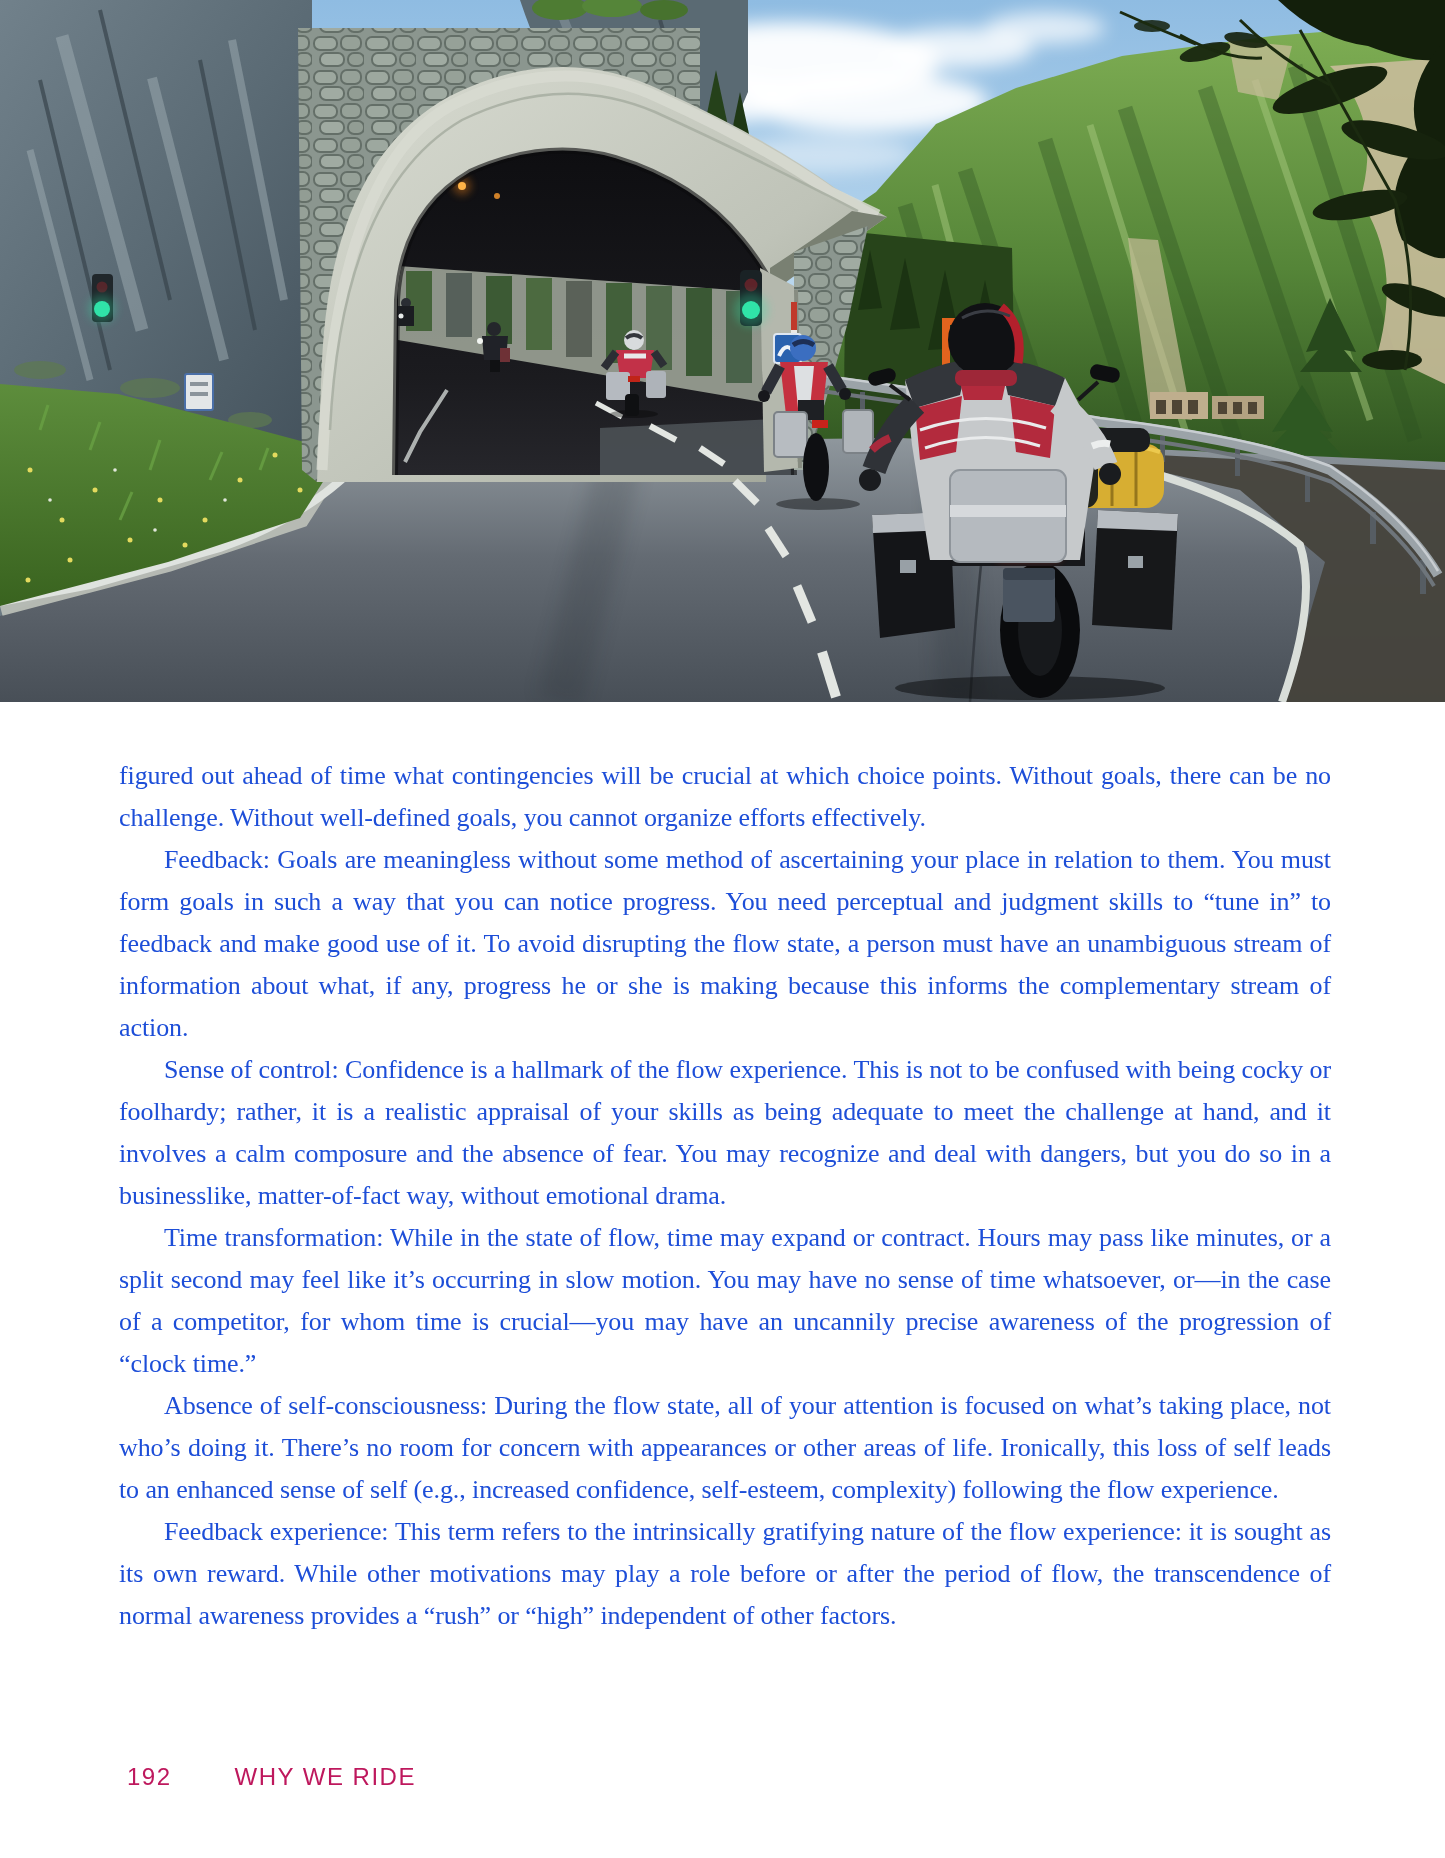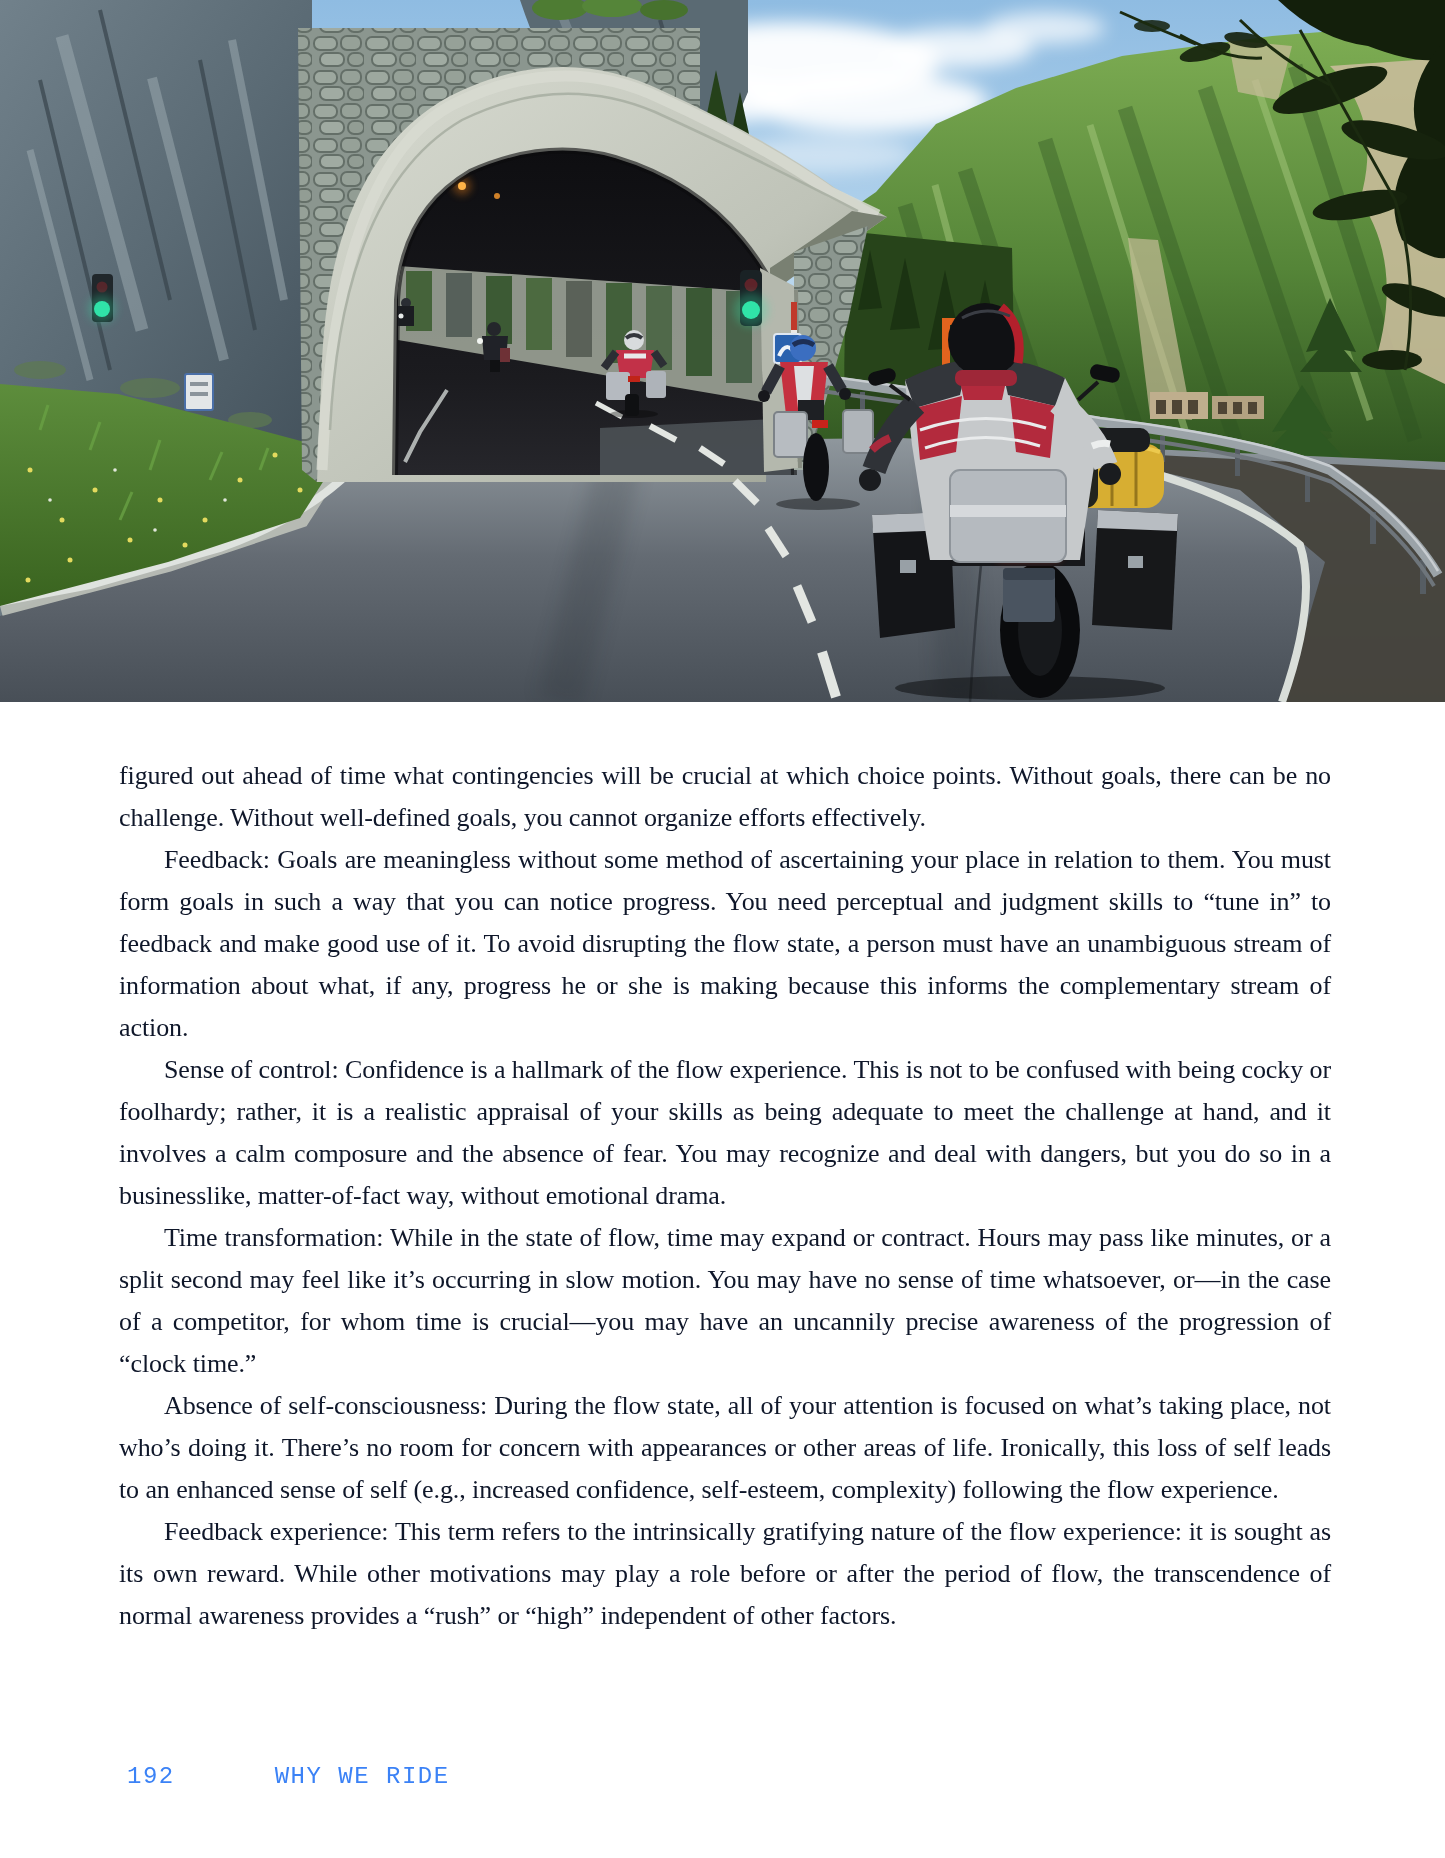--- a/index.html
+++ b/index.html
@@ -4,32 +4,32 @@
 <style>
   html,body{margin:0;padding:0;}
   body{
     width:1445px;height:1858px;position:relative;background:#ffffff;
     font-family:"Liberation Serif", serif;overflow:hidden;
   }
   .photo{position:absolute;left:0;top:0;width:1445px;height:702px;overflow:hidden;background:#6c7a83;}
   .photo svg{display:block;}
   .bodytext{
     position:absolute;left:119px;top:755px;width:1212px;
-    font-size:26px;line-height:42px;color:#0f172a;
+    font-size:26px;line-height:42px;color:#1d4ed8;
     text-align:justify;letter-spacing:-0.1px;
   }
   .bodytext p{margin:0;}
   .bodytext p.ind{text-indent:45px;}
   .bodytext strong{font-weight:normal;}
   .pagefooter{
     position:absolute;left:127px;top:1763px;display:flex;align-items:baseline;
-    font-family:Liberation Mono, monospace;font-size:24px;color:#3b82f6;
+    font-family:Liberation Sans, sans-serif;font-size:24px;color:#be185d;
     letter-spacing:1.5px;
   }
-  .pagefooter .booktitle{margin-left:100px;}
+  .pagefooter .booktitle{margin-left:63px;}
 </style>
 </head>
 <body>
 
 <div class="photo">
 <svg width="1445" height="702" viewBox="0 0 1445 702" xmlns="http://www.w3.org/2000/svg">
   <defs>
     <linearGradient id="skyG" x1="0" y1="0" x2="0" y2="1">
       <stop offset="0" stop-color="#8fbce2"></stop>
           <stop offset="0.6" stop-color="#b9d7ee"></stop>

